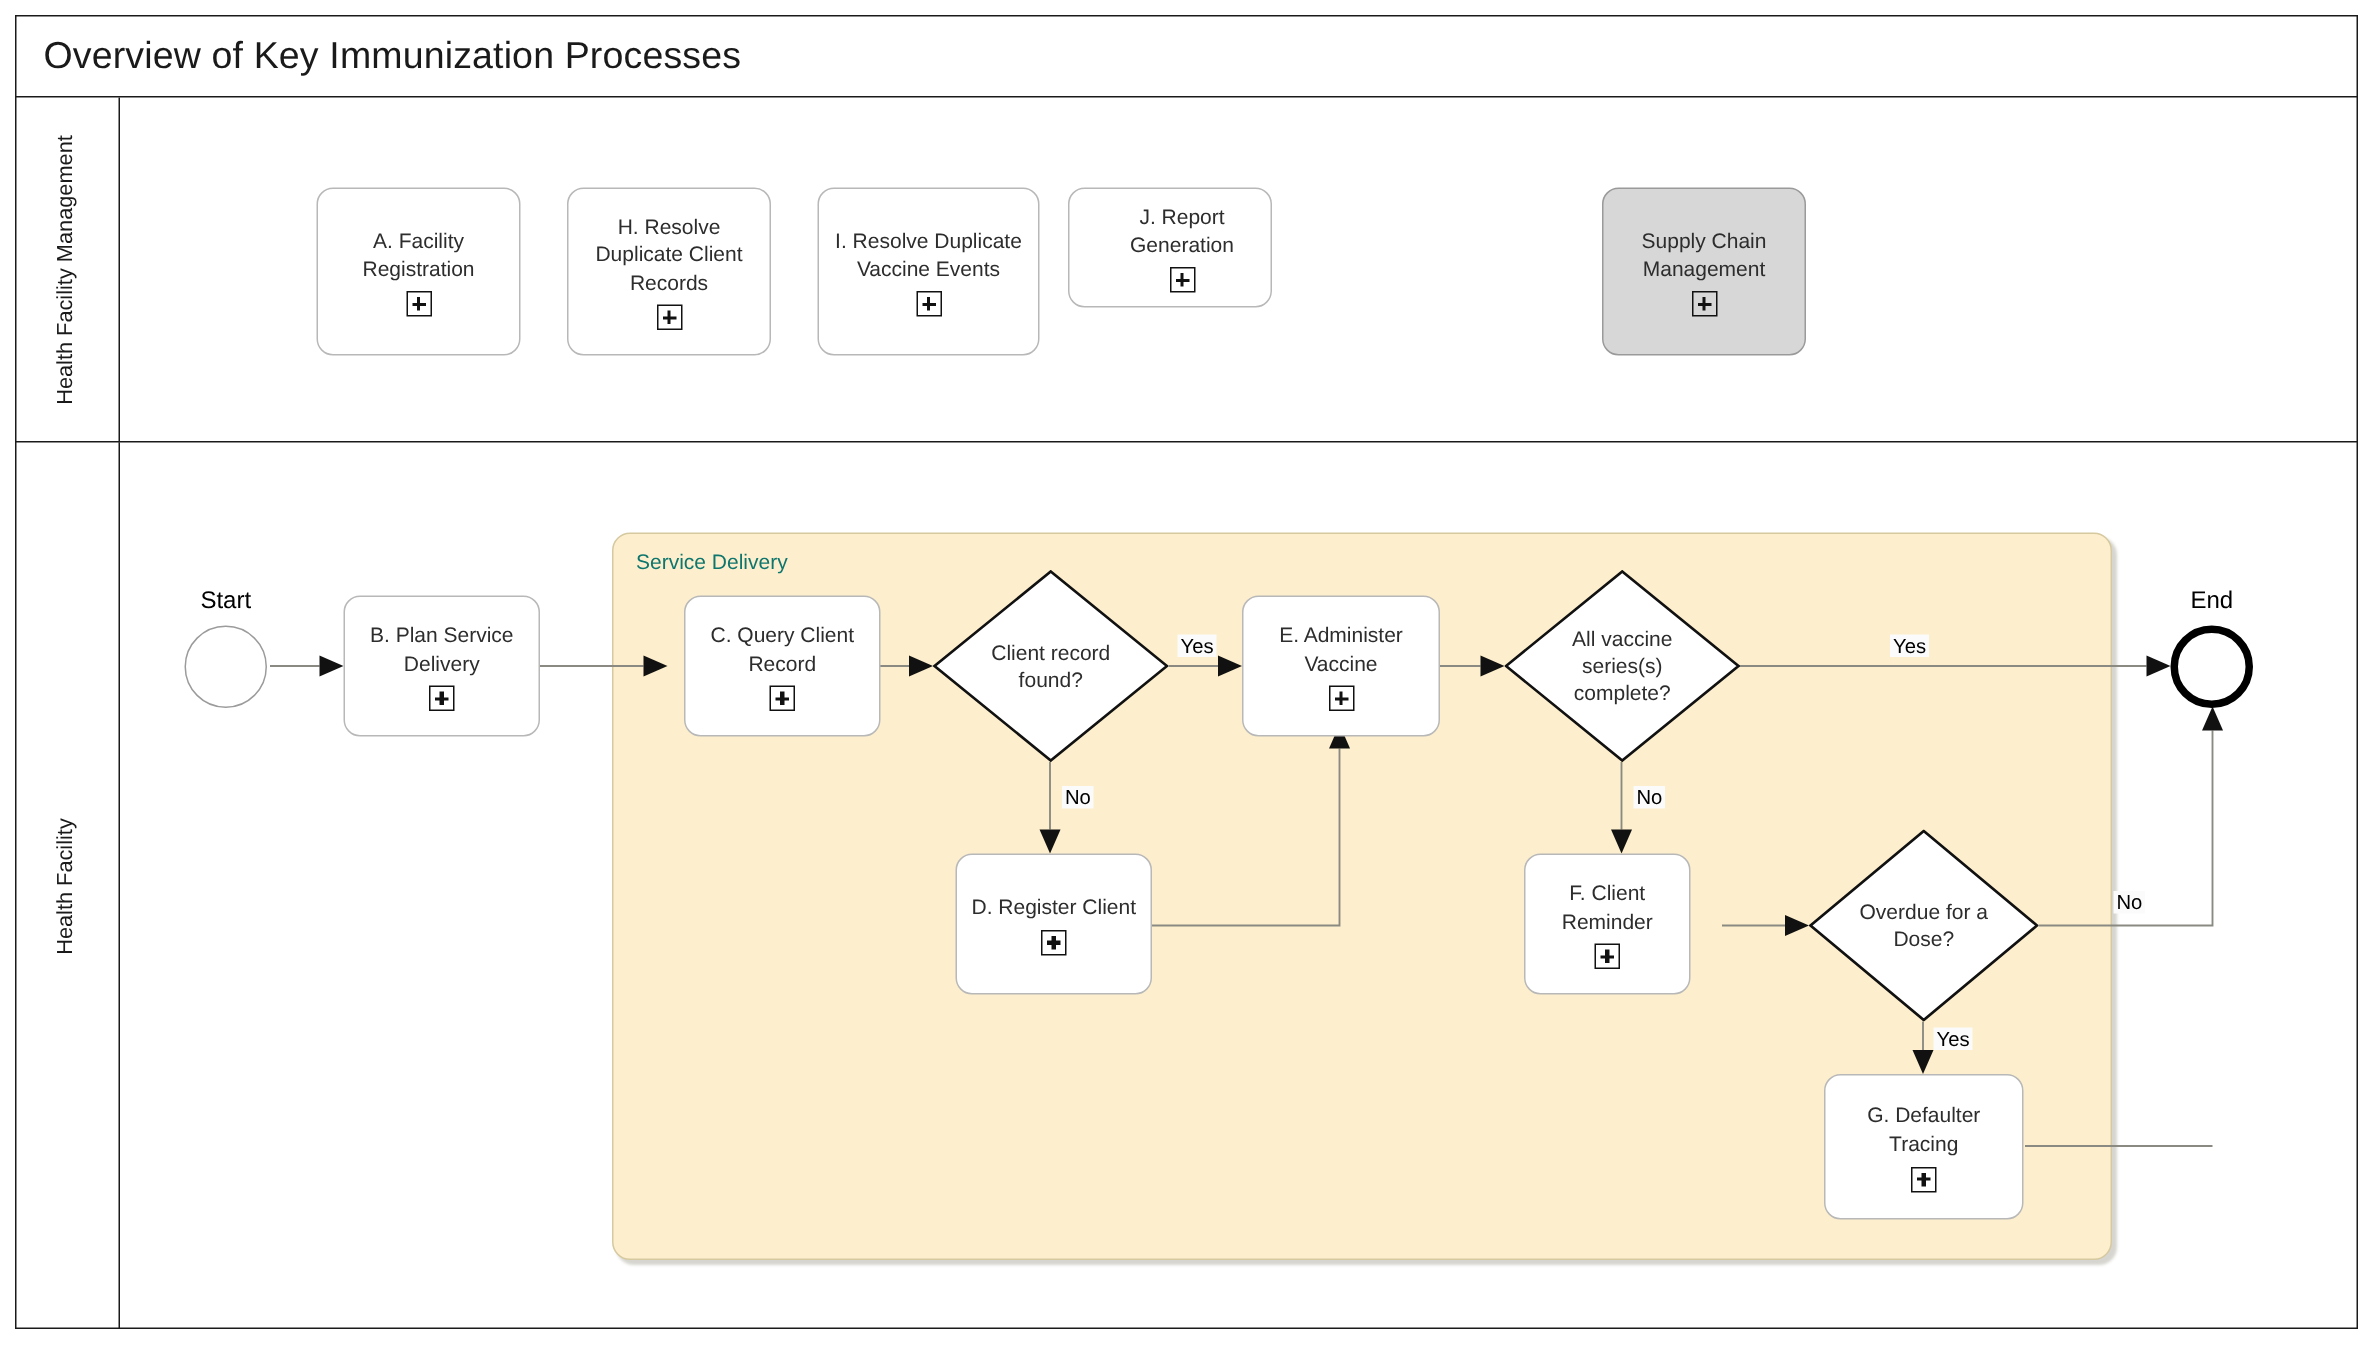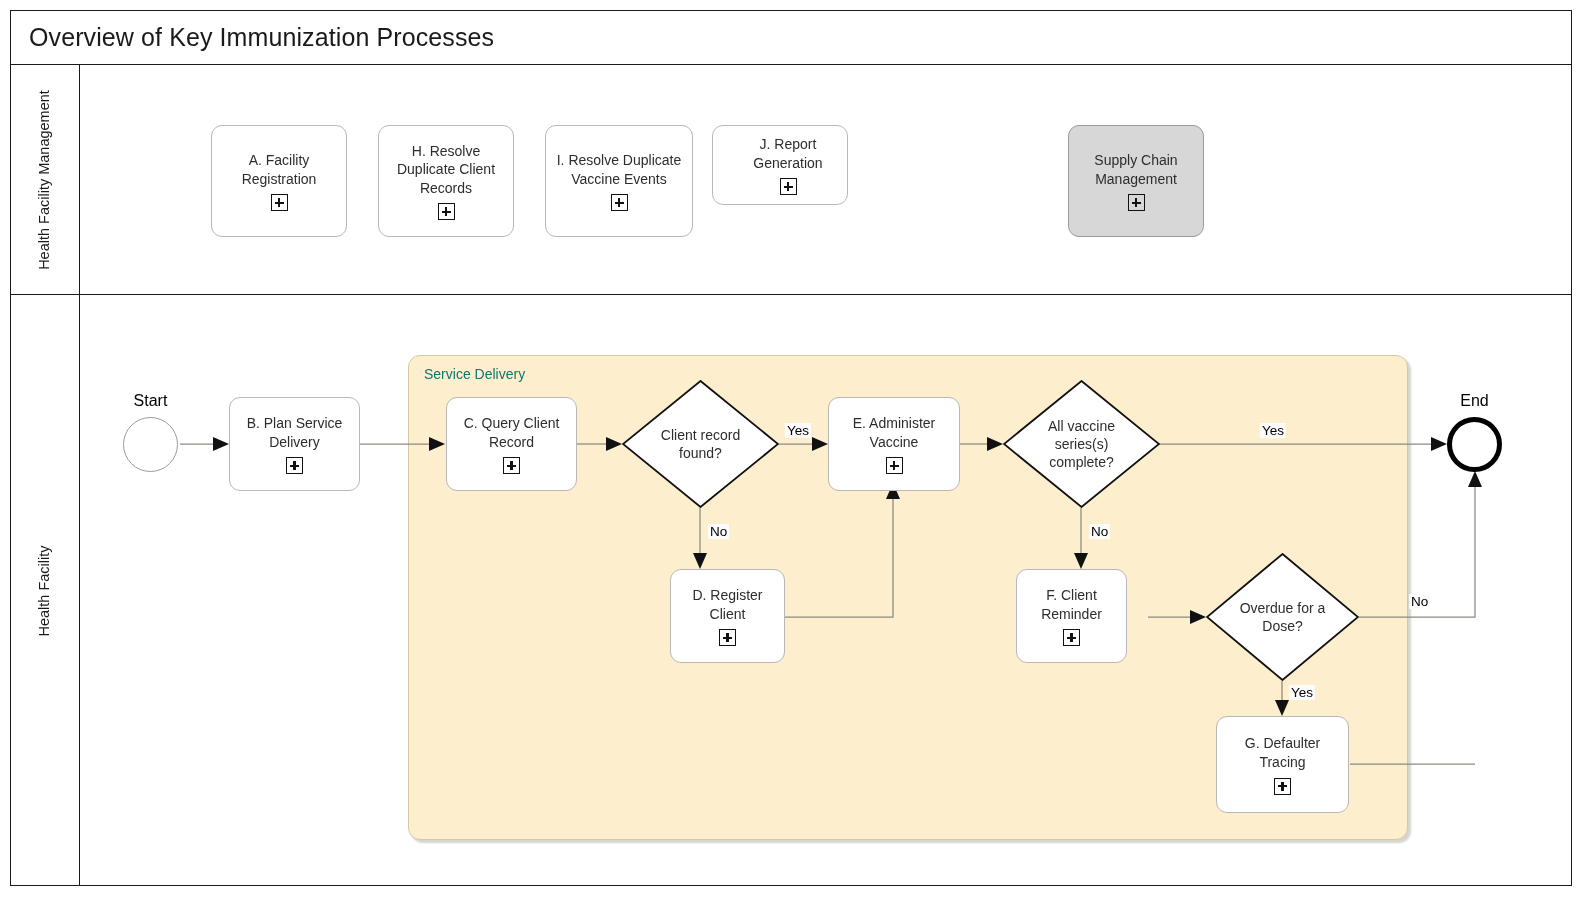--- a/index.html
+++ b/index.html
@@ -298,27 +298,27 @@
 
   <div class="event end" style="left:1447px; top:417px; width:55px; height:55px;"></div>
   <div class="event-name" style="left:1422px; top:392px; width:105px;">End</div>
 
   <div class="task" style="left:229px; top:397px; width:131px; height:94px;">
     <div class="task-label">B. Plan Service
 Delivery</div>
     <div class="plus-marker"></div>
   </div>
 
-  <div class="task" style="left:446px; top:397px; width:131px; height:94px;">
+  <div class="task" style="left:456px; top:397px; width:131px; height:94px;">
     <div class="task-label">C. Query Client
 Record</div>
     <div class="plus-marker"></div>
   </div>
 
-  <div class="task" style="left:670px; top:569px; width:115px; height:94px;">
+  <div class="task" style="left:637px; top:569px; width:131px; height:94px;">
     <div class="task-label">D. Register Client</div>
     <div class="plus-marker"></div>
   </div>
 
   <div class="task" style="left:828px; top:397px; width:132px; height:94px;">
     <div class="task-label">E. Administer
 Vaccine</div>
     <div class="plus-marker"></div>
   </div>
 

